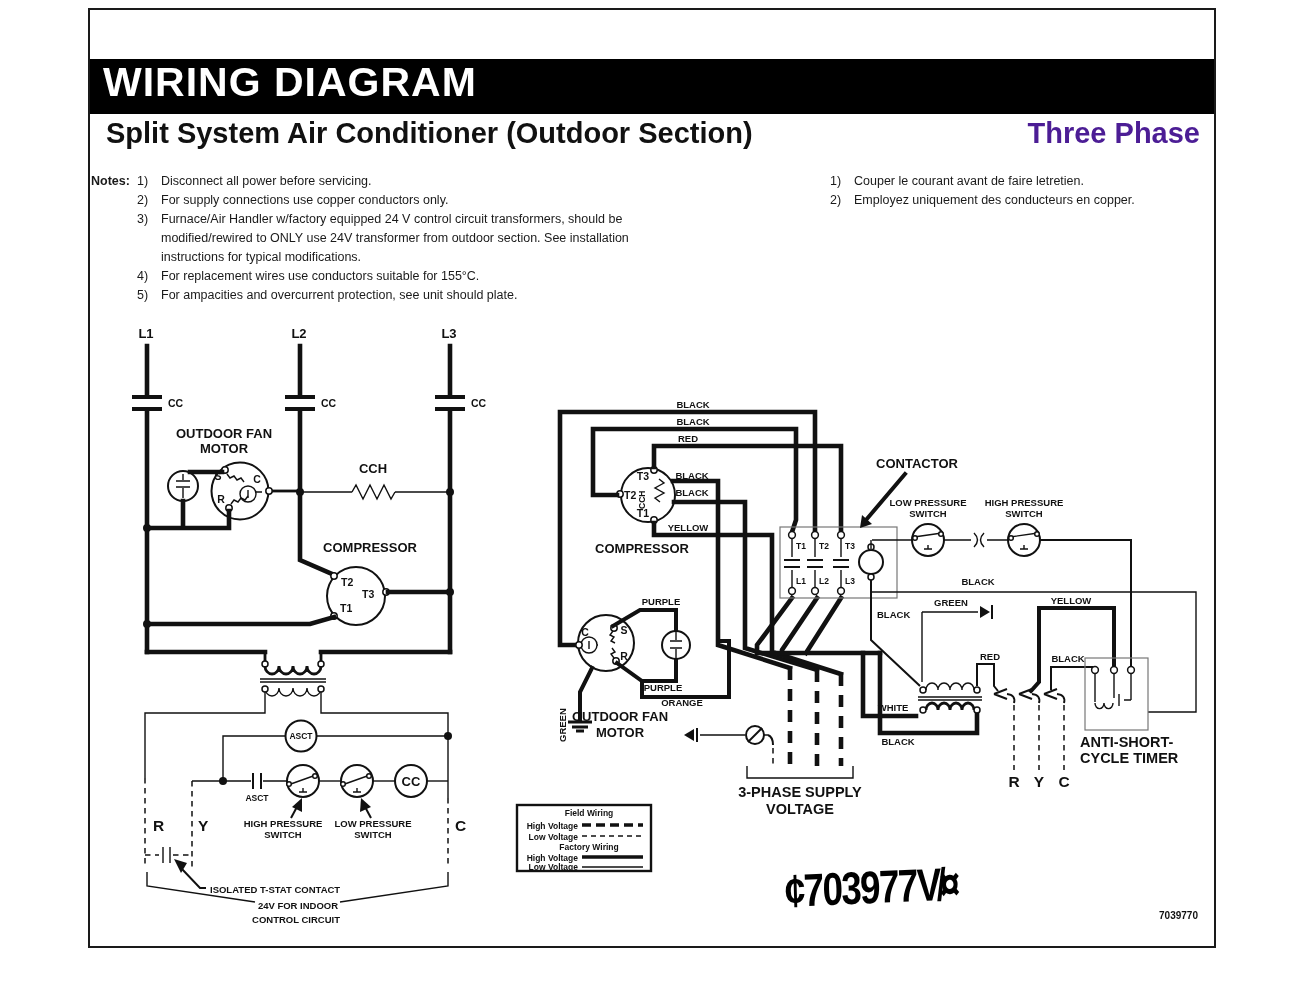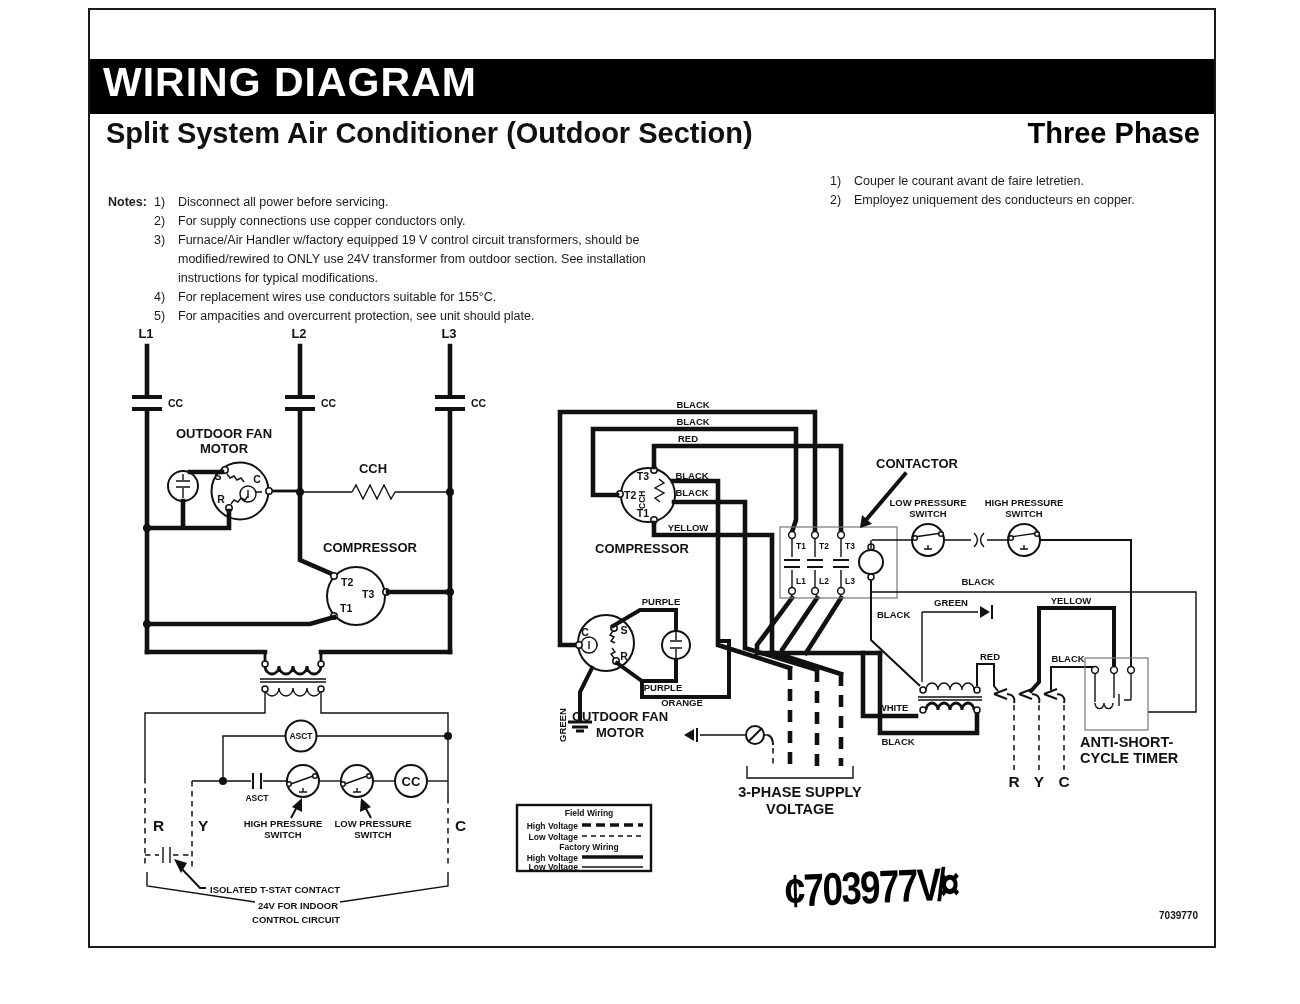--- a/index.html
+++ b/index.html
@@ -4,23 +4,23 @@
 <style>
   html,body{margin:0;padding:0;background:#fff;}
   .stage{position:relative;width:1300px;height:1004px;background:#fff;overflow:hidden;
          font-family:"Liberation Sans",sans-serif;}
   .sheet{position:absolute;left:88px;top:8px;width:1124px;height:936px;border:2px solid #1a1a1a;background:#fff;}
   .titlebar{position:absolute;left:0;top:49px;width:100%;height:55px;background:#000;color:#fff;
             display:flex;align-items:flex-start;}
   .titlebar span{font-size:41px;font-weight:bold;padding-left:13px;letter-spacing:1px;}
   .subtitle-row{position:absolute;left:0;top:107px;width:100%;display:flex;justify-content:space-between;}
   .subtitle-row .sub{font-size:29px;font-weight:bold;color:#111;padding-left:16px;}
-  .subtitle-row .phase{font-size:29px;font-weight:bold;color:#000000;padding-right:14px;}
+  .subtitle-row .phase{font-size:29px;font-weight:bold;color:#4c1d95;padding-right:14px;}
   .notes{position:absolute;top:162px;font-size:12.5px;color:#1a1a1a;line-height:19px;}
-  .notes-en{left:18px;margin-top:21px;}
+  .notes-en{left:1px;}
   .notes-fr{left:740px;}
   .notes .wrap{display:flex;}
   .notes-label{font-weight:bold;width:46px;}
   .note-item{display:flex;}
   .note-item .nn{width:24px;flex:0 0 24px;}
   .note-item .nt{white-space:nowrap;}
   .stamp{position:absolute;left:694px;top:854px;font-size:46px;font-weight:bold;color:#000;
          transform:scaleX(0.8) rotate(-2deg);transform-origin:left top;letter-spacing:-2px;white-space:nowrap;}
   .partnum{position:absolute;right:16px;top:900px;font-size:10px;font-weight:bold;color:#111;}
   svg.schem{position:absolute;left:0;top:0;}
@@ -70,21 +70,21 @@
             <span class="nn">1)</span>
             <span class="nt">Disconnect all power before servicing.</span>
           </div>
           <div class="note-item">
             <span class="nn">2)</span>
             <span class="nt">For supply connections use copper conductors only.</span>
           </div>
           <div class="note-item">
             <span class="nn">3)</span>
             <span class="nt-block">
-              <div class="nt">Furnace/Air Handler w/factory equipped 19 V control circuit transformers, should be</div>
+              <div class="nt">Furnace/Air Handler w/factory equipped 24 V control circuit transformers, should be</div>
               <div class="nt">modified/rewired to ONLY use 24V transformer from outdoor section. See installation</div>
               <div class="nt">instructions for typical modifications.</div>
             </span>
           </div>
           <div class="note-item">
             <span class="nn">4)</span>
             <span class="nt">For replacement wires use conductors suitable for 155°C.</span>
           </div>
           <div class="note-item">
             <span class="nn">5)</span>

